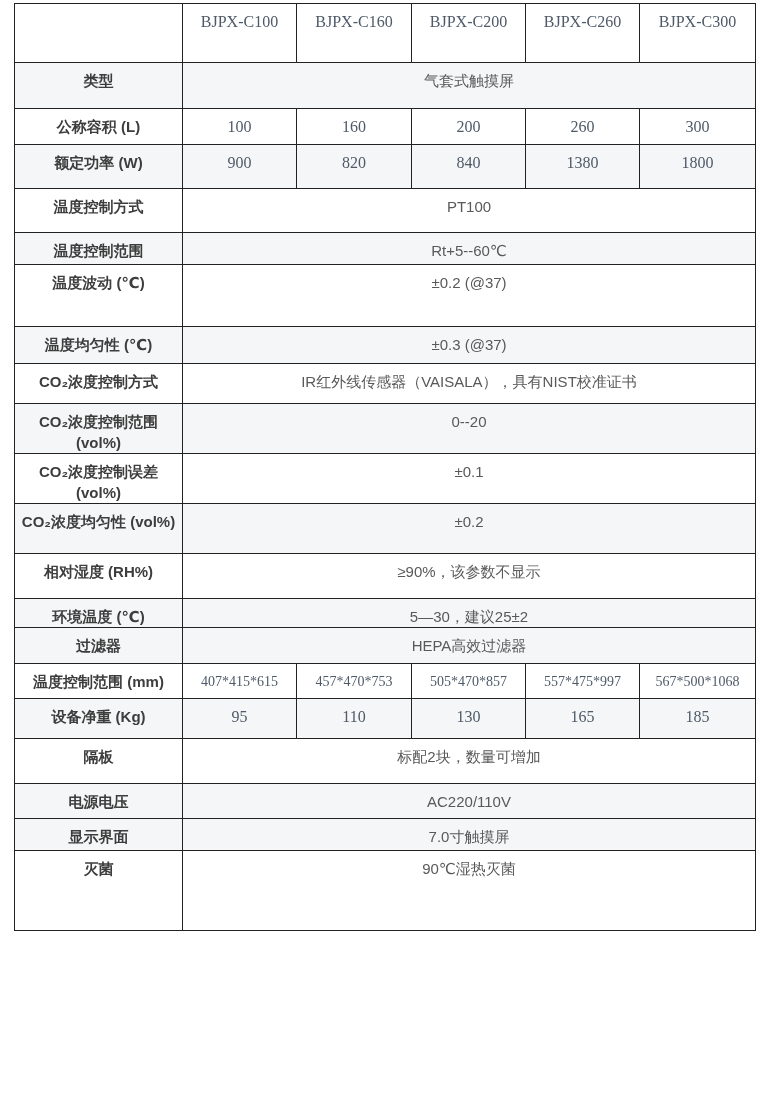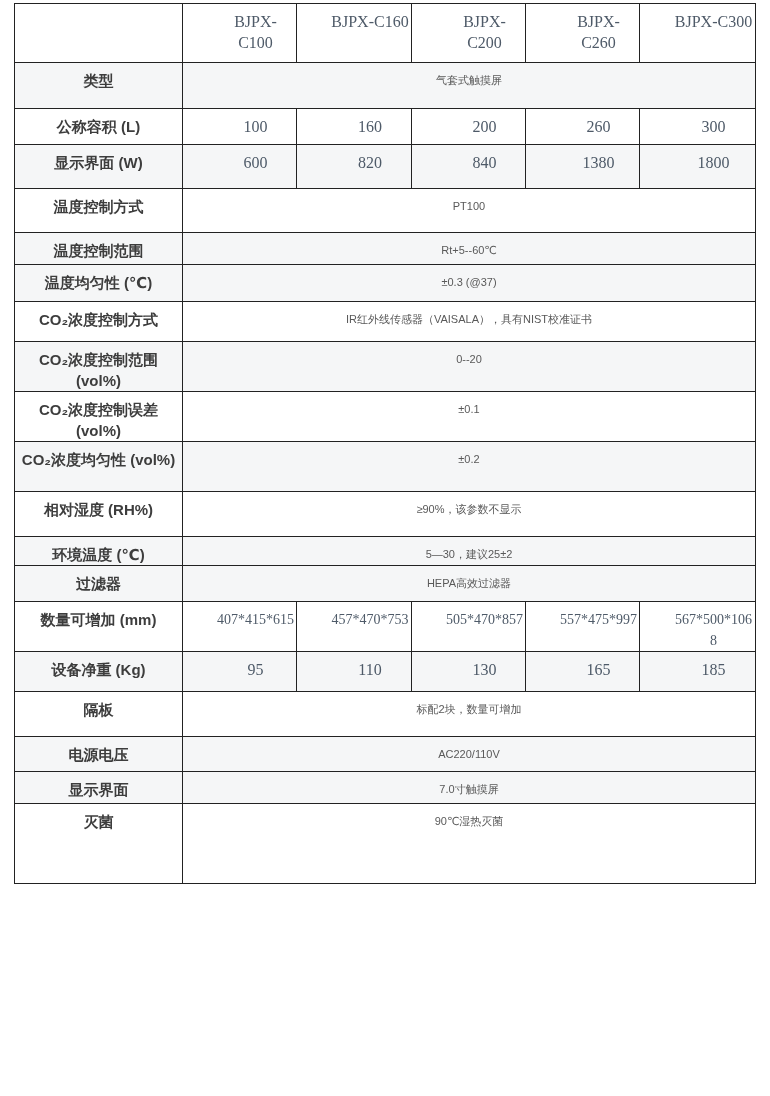--- a/index.html
+++ b/index.html
@@ -31,28 +31,27 @@
   td.lbl{
     font-weight:bold;
     color:var(--label-text);
     font-size:15px;
     font-family:"Liberation Sans","DejaVu Sans",sans-serif;
   }
   td.serif{
     font-family:"Liberation Serif","DejaVu Serif",serif;
     color:var(--serif-text);
     font-size:16px;
-    padding-left:34px;
   }
   td.head{font-size:16px;}
   td.dim{font-size:14px;letter-spacing:0;margin-left:24px;}
   td.sans{
     font-family:"Liberation Sans","DejaVu Sans",sans-serif;
     color:var(--sans-text);
-    font-size:11px;
+    font-size:15px;
   }
 </style>
 </head>
 <body>
 
 <table class="spec">
   <colgroup>
     <col style="width:168px">
       <col style="width:114px">
       <col style="width:115px">
@@ -78,38 +77,42 @@
     <tr style="height:36px">
       <td class="lbl">公称容积 (L)</td>
       <td class="serif">100</td>
       <td class="serif">160</td>
       <td class="serif">200</td>
       <td class="serif">260</td>
       <td class="serif">300</td>
     </tr>
 
     <tr class="shade" style="height:44px">
-      <td class="lbl">显示界面 (W)</td>
-      <td class="serif">600</td>
+      <td class="lbl">额定功率 (W)</td>
+      <td class="serif">900</td>
       <td class="serif">820</td>
       <td class="serif">840</td>
       <td class="serif">1380</td>
       <td class="serif">1800</td>
     </tr>
 
     <tr style="height:44px">
       <td class="lbl">温度控制方式</td>
       <td class="sans" colspan="5">PT100</td>
     </tr>
 
     <tr class="shade" style="height:32px">
       <td class="lbl">温度控制范围</td>
       <td class="sans" colspan="5">Rt+5--60℃</td>
     </tr>
 
+    <tr style="height:62px">
+      <td class="lbl">温度波动 (℃)</td>
+      <td class="sans" colspan="5">±0.2 (@37)</td>
+    </tr>
 
     <tr class="shade" style="height:37px">
       <td class="lbl">温度均匀性 (℃)</td>
       <td class="sans" colspan="5">±0.3 (@37)</td>
     </tr>
 
     <tr style="height:40px">
       <td class="lbl">CO₂浓度控制方式</td>
       <td class="sans" colspan="5">IR红外线传感器（VAISALA），具有NIST校准证书</td>
     </tr>
@@ -138,21 +141,21 @@
       <td class="lbl">环境温度 (℃)</td>
       <td class="sans" colspan="5">5—30，建议25±2</td>
     </tr>
 
     <tr class="shade" style="height:36px">
       <td class="lbl">过滤器</td>
       <td class="sans" colspan="5">HEPA高效过滤器</td>
     </tr>
 
     <tr style="height:35px">
-      <td class="lbl">数量可增加 (mm)</td>
+      <td class="lbl">温度控制范围 (mm)</td>
       <td class="serif dim">407*415*615</td>
       <td class="serif dim">457*470*753</td>
       <td class="serif dim">505*470*857</td>
       <td class="serif dim">557*475*997</td>
       <td class="serif dim">567*500*1068</td>
     </tr>
 
 
     <tr class="shade" style="height:40px">
       <td class="lbl">设备净重 (Kg)</td>

